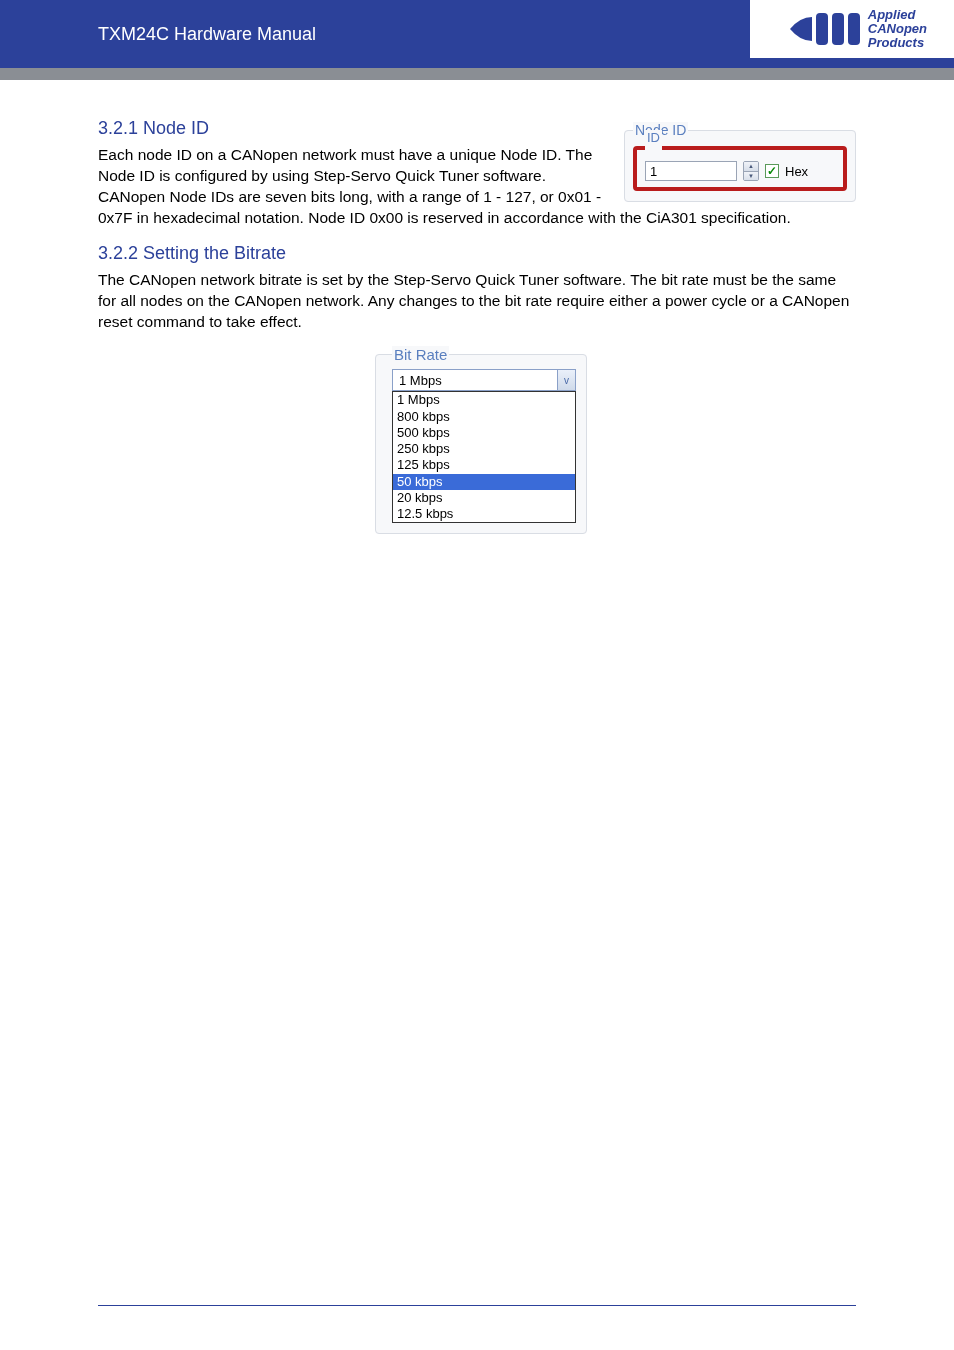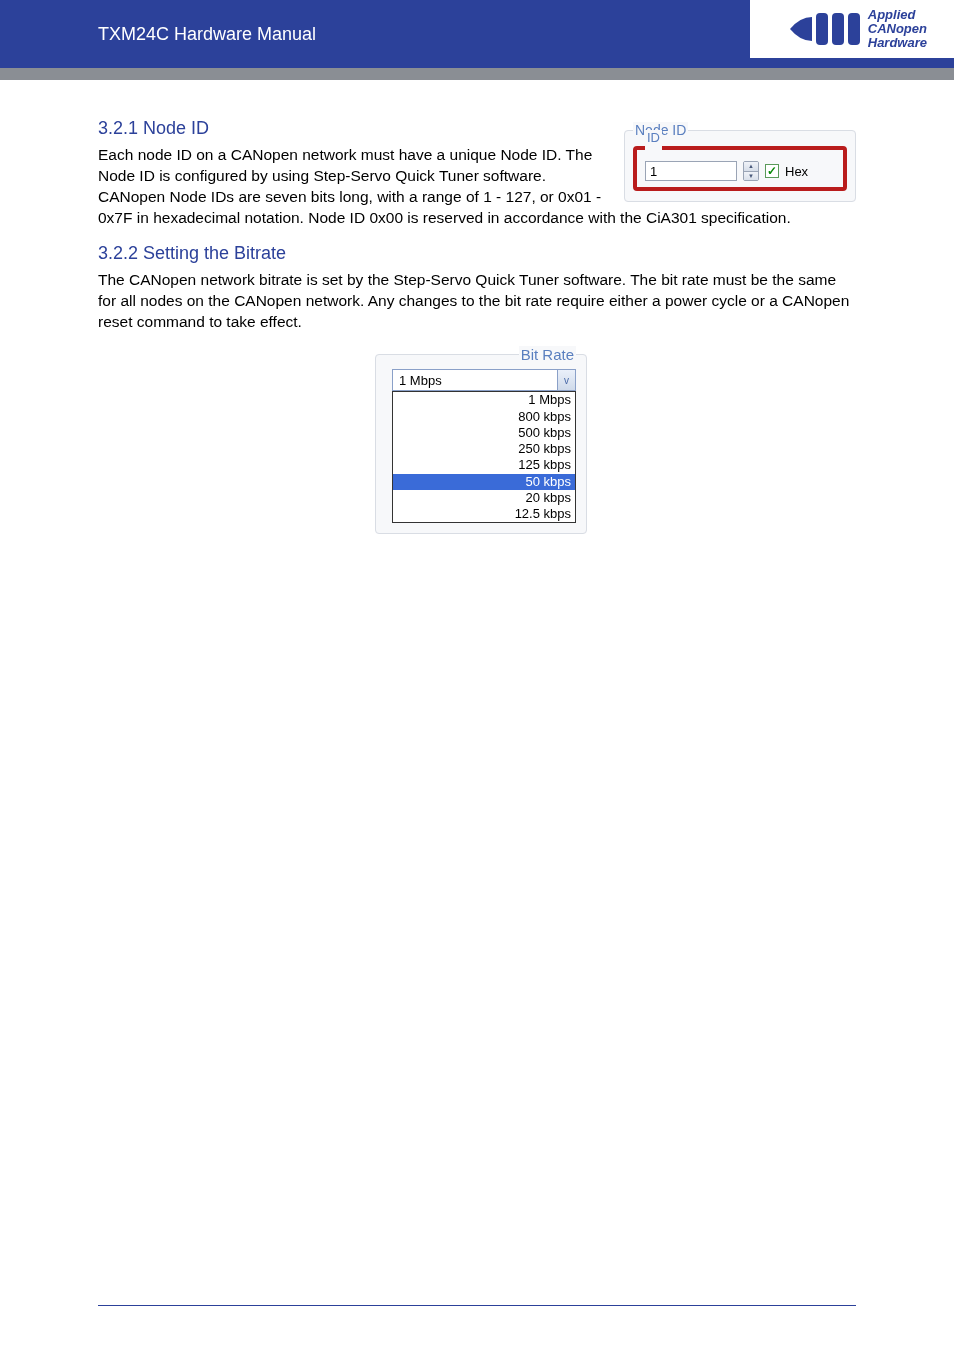--- a/index.html
+++ b/index.html
@@ -141,21 +141,20 @@
     font-size: 12px;
     font-weight: bold;
   }
   .hex-label {
     font-size: 13px;
   }
   .clear { clear: both; }
   .bitrate-container {
     width: 204px;
     margin: 6px auto 10px auto;
-    text-align: right;
   }
   .bitrate-fieldset {
     border: 1px solid #d9dde4;
     border-radius: 4px;
     padding: 6px 10px 10px 16px;
     background: #f7f8fa;
   }
   .bitrate-legend {
     color: #5a7fbf;
     font-size: 15px;
@@ -234,21 +233,21 @@
           <path d="M0 20 Q10 8 22 8 L22 32 Q10 32 0 20 Z"></path>
           <rect x="26" y="4" width="12" height="32" rx="4"></rect>
           <rect x="42" y="4" width="12" height="32" rx="4"></rect>
           <rect x="58" y="4" width="12" height="32" rx="4"></rect>
         </g>
       </svg>
     </span>
     <span class="logo-text">
       <span>Applied</span><br>
       <span>CANopen</span><br>
-      <span>Hardware</span>
+      <span>Products</span>
     </span>
   </div>
 </div>
 <div class="grey-strip"></div>
 
 <div class="page-body">
 
   <div class="node-id-block">
     <fieldset class="node-id-fieldset">
       <legend class="node-id-legend">Node ID</legend>

